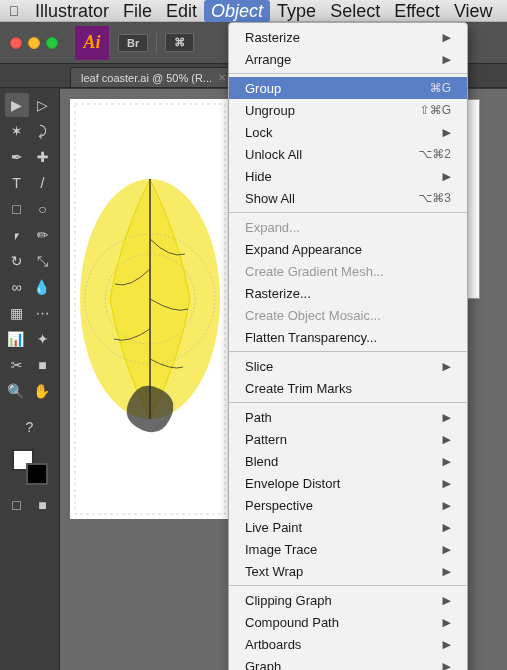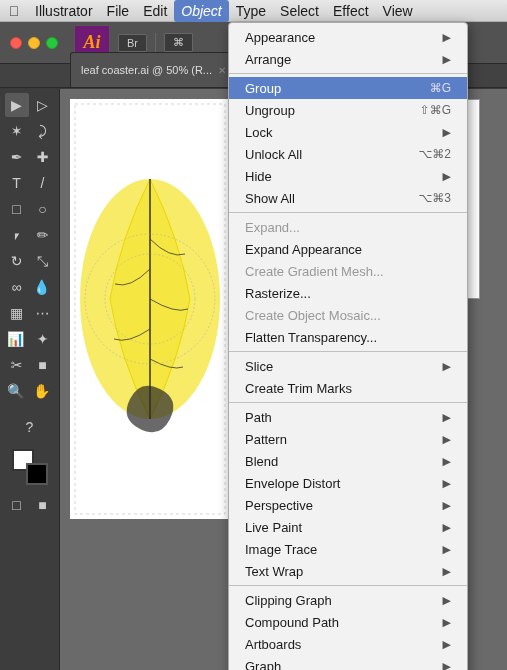--- a/index.html
+++ b/index.html
@@ -31,21 +31,21 @@
       width: 20px;
       text-align: center;
       font-size: 14px;
       color: #333;
       margin-right: 4px;
     }
     .menubar-item {
       padding: 0 7px;
       height: 22px;
       line-height: 22px;
-      font-size: 14px;
+      font-size: 18px;
       color: #1a1a1a;
       cursor: default;
       border-radius: 3px;
     }
     .menubar-item.active {
       background: #5a7fc7;
       color: white;
       font-style: italic;
     }
 
@@ -92,20 +92,21 @@
       font-family: Georgia, serif;
       border-radius: 2px;
     }
     .titlebar-label {
       background: #3a3a3a;
       border: 1px solid #666;
       border-radius: 1px;
       padding: 2px 8px;
       color: #ccc;
       font-size: 11px;
+      font-weight: bold;
     }
     .titlebar-divider {
       width: 1px;
       height: 20px;
       background: #666;
     }
 
     
     .tabbar {
       position: absolute;
@@ -120,21 +121,21 @@
       padding-left: 70px;
     }
     .tab {
       padding: 3px 10px;
       font-size: 11px;
       color: #aaa;
       background: #383838;
       border: 1px solid #2a2a2a;
       border-bottom: none;
       cursor: pointer;
-      height: 35px;
+      height: 20px;
       display: flex;
       align-items: center;
       border-radius: 3px 3px 0 0;
     }
     .tab.active {
       background: #525252;
       color: #ddd;
     }
 
     
@@ -372,21 +373,21 @@
     </svg>
   </div>
 
   <div style="position:absolute; top:10px; left:220px; width:200px; height:200px; background:white; border:1px solid #999;">
   </div>
 </div>
 
 <div class="dropdown-menu">
 
   <div class="menu-item">
-    <span class="menu-item-label">Appearance</span>
+    <span class="menu-item-label">Rasterize</span>
     <span class="menu-item-arrow">▶</span>
   </div>
 
   <div class="menu-item">
     <span class="menu-item-label">Arrange</span>
     <span class="menu-item-arrow">▶</span>
   </div>
   <div class="menu-separator"></div>
 
   <div class="menu-item highlighted">

